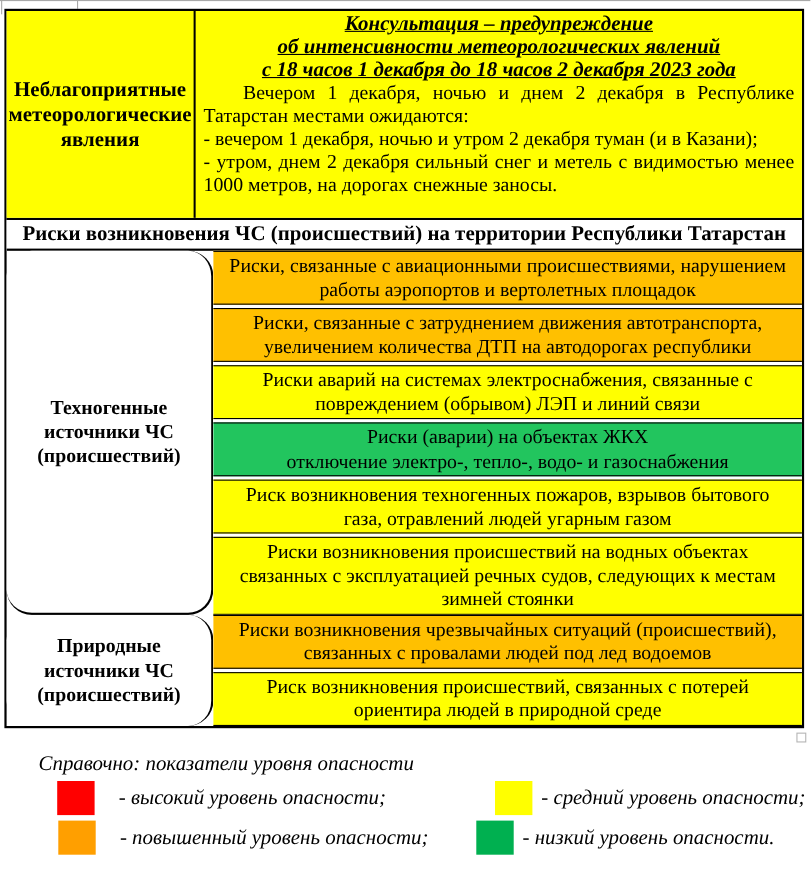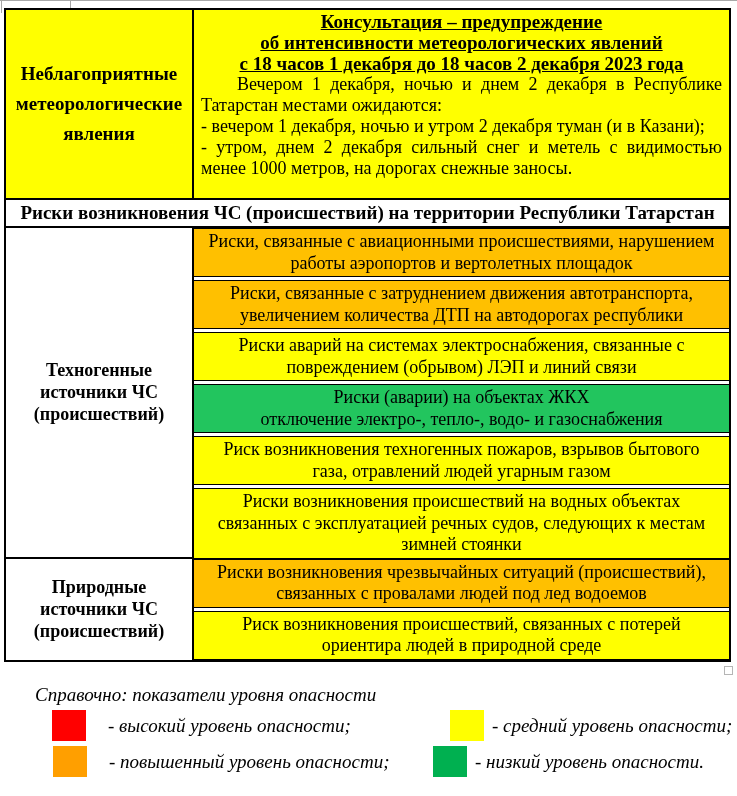--- a/index.html
+++ b/index.html
@@ -13,39 +13,39 @@
   .edge-line { position:absolute; left:0; top:0; width:737px; height:1px; background:#a8a8a8; }
   .edge-tick-v { position:absolute; left:70px; top:0; width:1px; height:9px; background:#a8a8a8; }
   .edge-tick-l { position:absolute; left:1px; top:0; width:1px; height:13px; background:#a8a8a8; }
   .anchor-box { position:absolute; left:724px; top:666px; width:9px; height:9px; border:1px solid #b5b5b5; background:#fff; }
 
   
   .doc-table { position:absolute; left:4px; top:8px; width:727px; border:2px solid #000; background:#fff; }
 
   .row-top { display:flex; height:190px; border-bottom:2px solid #000; }
   .cell-adverse {
-    width:188px; border-right:2px solid #000;
+    width:172px; border-right:2px solid #000;
     display:flex; align-items:center; justify-content:center;
-    text-align:center; font-weight:bold; font-size:19px; line-height:30px; padding:0 6px;
+    text-align:center; font-weight:bold; font-size:19px; line-height:23px; padding:0 6px;
   }
   .cell-consult { flex:1; padding:1px 7px 0 7px; overflow:hidden; }
-  .title-line { text-align:center; font-weight:bold; font-size:19px; line-height:21px; text-decoration:underline; }
+  .title-line { text-align:center; font-weight:bold; font-size:19px; line-height:21px; text-decoration:underline;font-style:italic; }
   .consult-p { font-size:18px; line-height:21px; text-align:justify; }
   .consult-p.indent { text-indent:36px; }
 
   .banner {
     border-bottom:2px solid #000; text-align:center; font-weight:bold;
     font-size:19px; line-height:24px; padding:1px 2px; background:#fff;
   }
 
   .section { display:flex; }
   .section-label {
     width:188px; border-right:2px solid #000; background:#fff;
     display:flex; align-items:center; justify-content:center;
-    text-align:center; font-weight:bold; font-size:18px; line-height:22px; padding:0 14px;
+    text-align:center; font-weight:bold; font-size:18px; line-height:22px; padding:0 14px;border-radius:23px;
   }
   .section-label.with-bottom { border-bottom:2px solid #000; }
   .rows { flex:1; display:flex; flex-direction:column; background:#fff; }
   .risk-row {
     border-top:1.5px solid #000; border-bottom:1.5px solid #000;
     margin-bottom:3px; padding:2px 10px;
     display:flex; flex-direction:column; justify-content:center;
     text-align:center; font-size:18px; line-height:21.5px; min-height:49px;
   }
   .risk-row:last-child { margin-bottom:0; }

